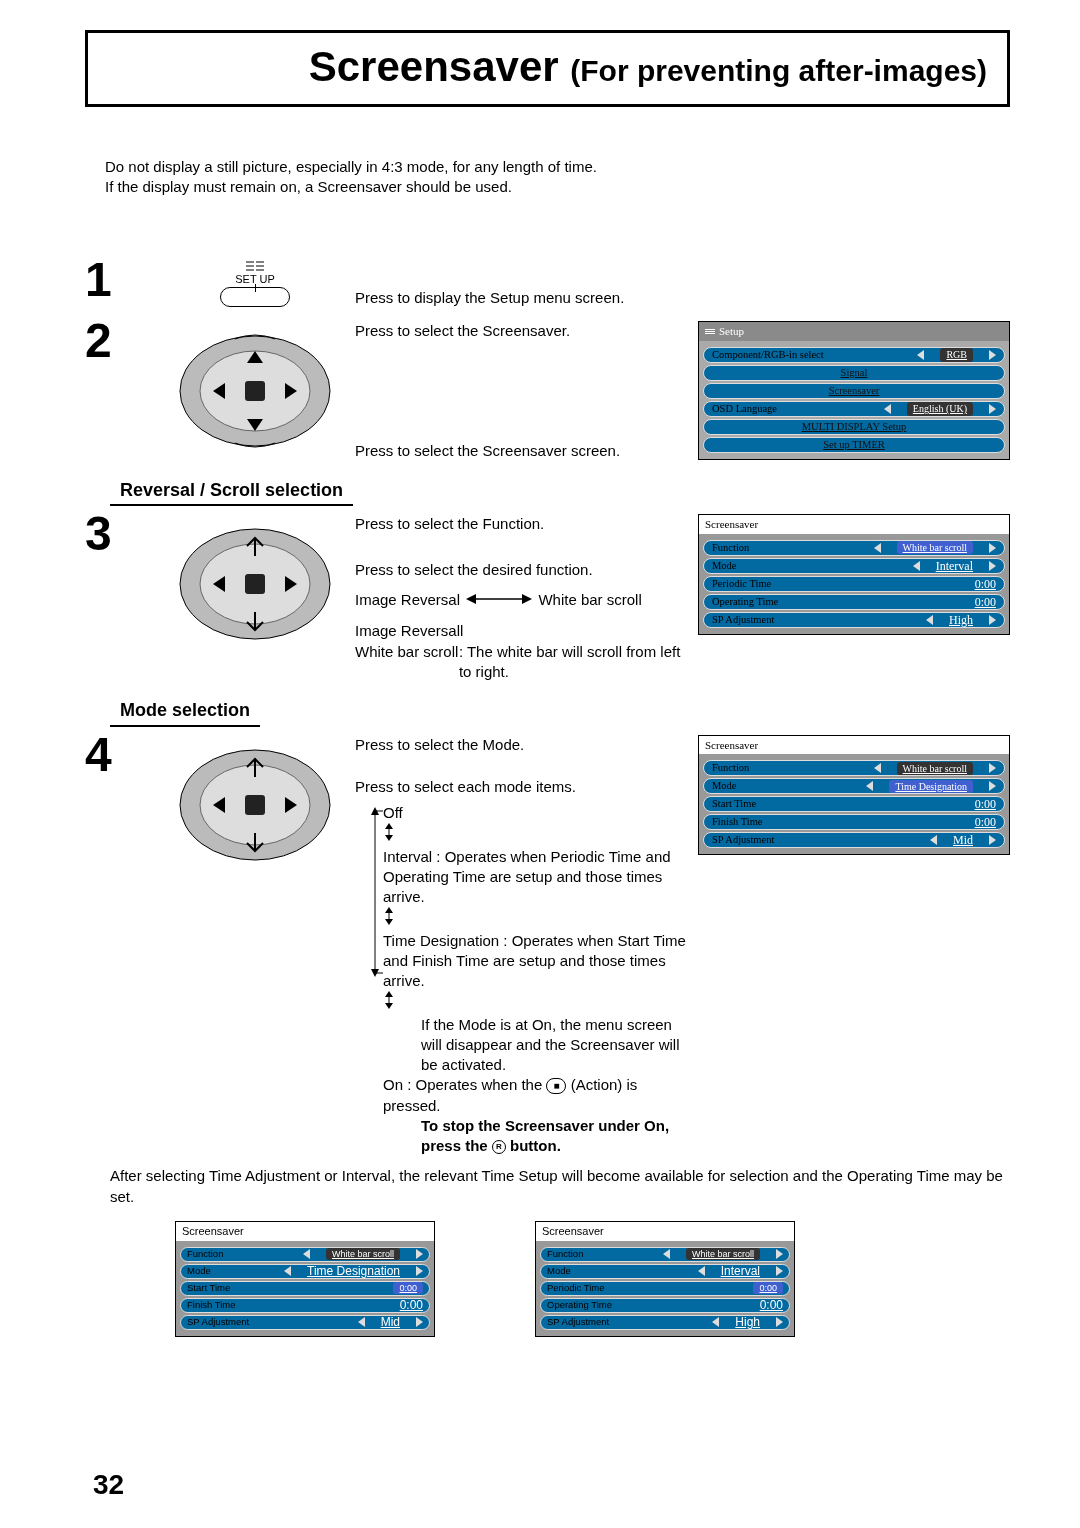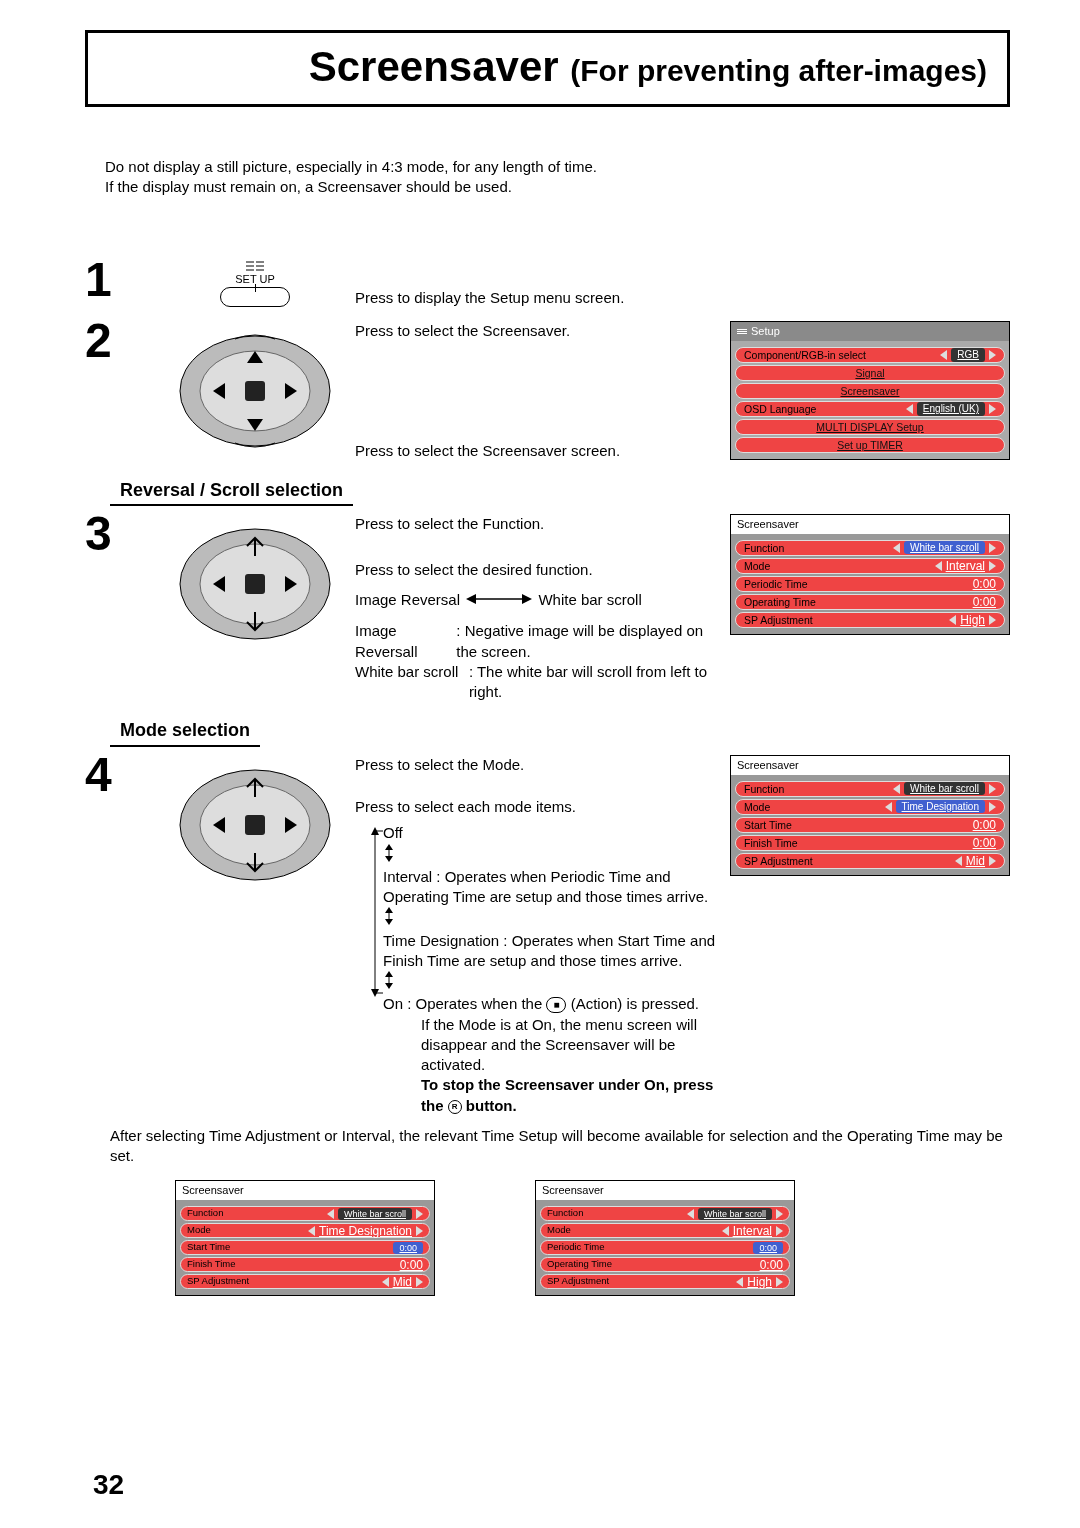--- a/index.html
+++ b/index.html
@@ -20,21 +20,21 @@
     text-align: right;
   }
   .title-box .t1 { font-size: 42px; font-weight: bold; }
   .title-box .t2 { font-size: 30px; font-weight: bold; }
   .intro { margin-bottom: 63px; margin-left: 20px; }
   .step { display: flex; margin-bottom: 10px; }
   .stepnum { font-size: 48px; font-weight: bold; width: 70px; flex-shrink: 0; line-height: 1; margin-top: -4px;}
   .stepbody { flex: 1; display: flex; }
   .leftcol { width: 200px; flex-shrink: 0; display:flex; flex-direction:column; align-items:center; }
   .midcol { flex: 1; padding-right:10px;}
-  .rightcol { width: 280px; flex-shrink: 0; }
+  .rightcol { width: 312px; flex-shrink: 0; font-family: Liberation Serif, serif; }
   .section-hdr {
     font-weight: bold;
     font-size: 18px;
     border-bottom: 2px solid #000;
     display: inline-block;
     padding: 0 10px 2px 10px;
     margin: 6px 0 8px 25px;
   }
   .setup-btn {
     font-size:11px; text-align:center; margin-bottom:4px;
@@ -46,26 +46,26 @@
   .btn-oval::after{content:""; position:absolute; left:50%; top:-4px; width:1px; height:8px; background:#000;}
   
   .osd {
     border: 1.5px solid #000; font-size: 11px; background:#fff;
   }
   .osd-title { background:#8a8a8a; color:#fff; padding:2px 6px; display:flex; align-items:center; gap:4px;}
   .osd-title .bars { display:inline-flex; flex-direction:column; gap:1px; }
   .osd-title .bars span{display:block; width:10px; height:1px; background:#fff;}
   .osd-body { background:#aaa; padding:4px 4px; }
   .osd-row {
-    background:#ef4444; border:1px solid #ddd; border-radius:10px; padding:1px 8px; margin:2px 0;
+    background:#0369a1; border:1px solid #ddd; border-radius:10px; padding:1px 8px; margin:2px 0;
     display:flex; justify-content:space-between; align-items:center; color:#000; font-size:10.5px; height:16px;
   }
   .osd-row.center { justify-content:center; text-decoration:underline; color:#111;text-align:center;}
   .osd-row .val { color:#fff; text-decoration:underline; font-size:12px; }
-  .osd-row .arrows { display:flex; align-items:center; gap:4px;}
+  .osd-row .arrows { display:flex; align-items:center; gap:16px;}
   .tri-l, .tri-r {
     width:0; height:0; border-top:5px solid transparent; border-bottom:5px solid transparent; display:inline-block;
   }
   .tri-l{border-right:7px solid #ddd;}
   .tri-r{border-left:7px solid #ddd;}
   .osd-row .sel { background:#333; color:#fff; padding:0 6px; border-radius:3px; font-size:10px; text-decoration:underline;}
   .osd-row.hl .sel { background:#4060d0; }
   .osd-section-title{ padding:2px 6px; font-size:11px; }
   .osd2 .osd-body { background:#999; }
   
@@ -218,21 +218,20 @@
           <svg width="70" height="14">
               <line x1="8" y1="7" x2="62" y2="7" stroke="#000" stroke-width="1.5"></line>
               <polygon points="2,7 12,2 12,12" fill="#000"></polygon>
               <polygon points="68,7 58,2 58,12" fill="#000"></polygon>
             </svg>
         </span>
         <span>White bar scroll</span>
       </div>
       <div style="margin-top:10px; display:flex;">
           <div style="width:125px;">Image Reversall</div>
-          <div>: Negative image will be displayed on the screen.</div>
         </div>
       <div style="display:flex;">
           <div style="width:125px;">White bar scroll</div>
           <div>: The white bar will scroll from left to right.</div>
         </div>
     </div>
     <div class="rightcol">
       <div class="osd osd2">
         <div class="osd-section-title">Screensaver</div>
         <div class="osd-body">
@@ -316,26 +315,26 @@
                 <line x1="6" y1="3" x2="6" y2="15" stroke="#000"></line>
                 <polygon points="6,0 2,6 10,6"></polygon>
                 <polygon points="6,18 2,12 10,12"></polygon>
               </svg></div>
           <div>Time Designation : Operates when Start Time and Finish Time are setup and those times arrive.</div>
           <div><svg class="updown" width="12" height="18">
                 <line x1="6" y1="3" x2="6" y2="15" stroke="#000"></line>
                 <polygon points="6,0 2,6 10,6"></polygon>
                 <polygon points="6,18 2,12 10,12"></polygon>
               </svg></div>
+          <div style="padding-left:38px;">If the Mode is at On, the menu screen will disappear and the Screensaver will be activated.</div>
           <div>
             <span>On : Operates when the </span>
             <span class="action-icon">■</span>
             <span> (Action) is pressed.</span>
           </div>
-          <div style="padding-left:38px;">If the Mode is at On, the menu screen will disappear and the Screensaver will be activated.</div>
           <div style="padding-left:38px;" class="note-strong">
             <span>To stop the Screensaver under On, press the </span>
             <span class="r-icon">R</span>
             <span> button.</span>
           </div>
         </div>
       </div>
     </div>
     <div class="rightcol">
       <div class="osd osd2">

